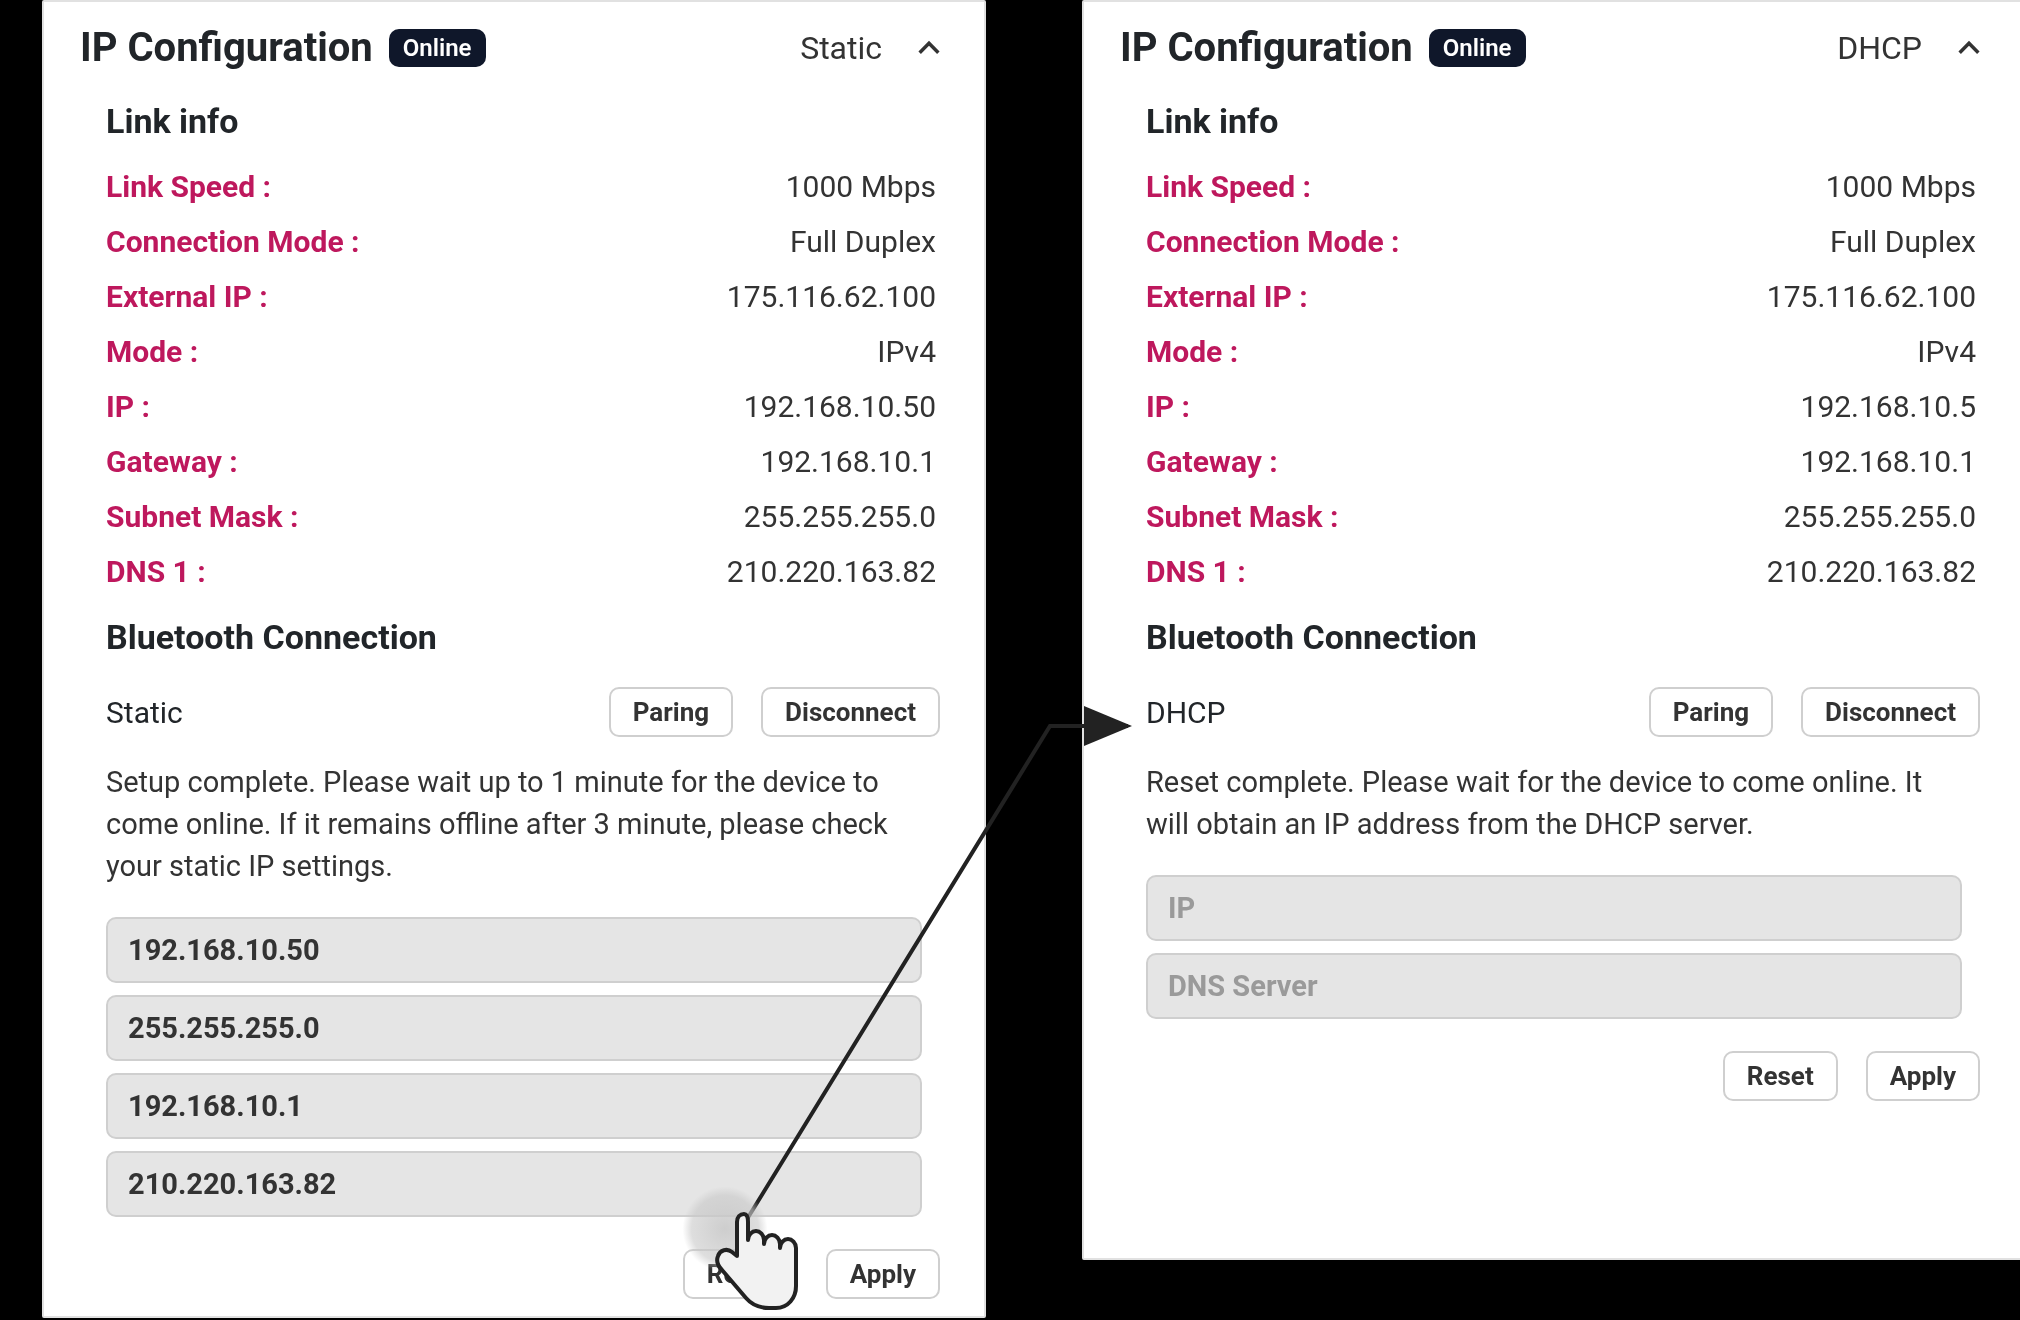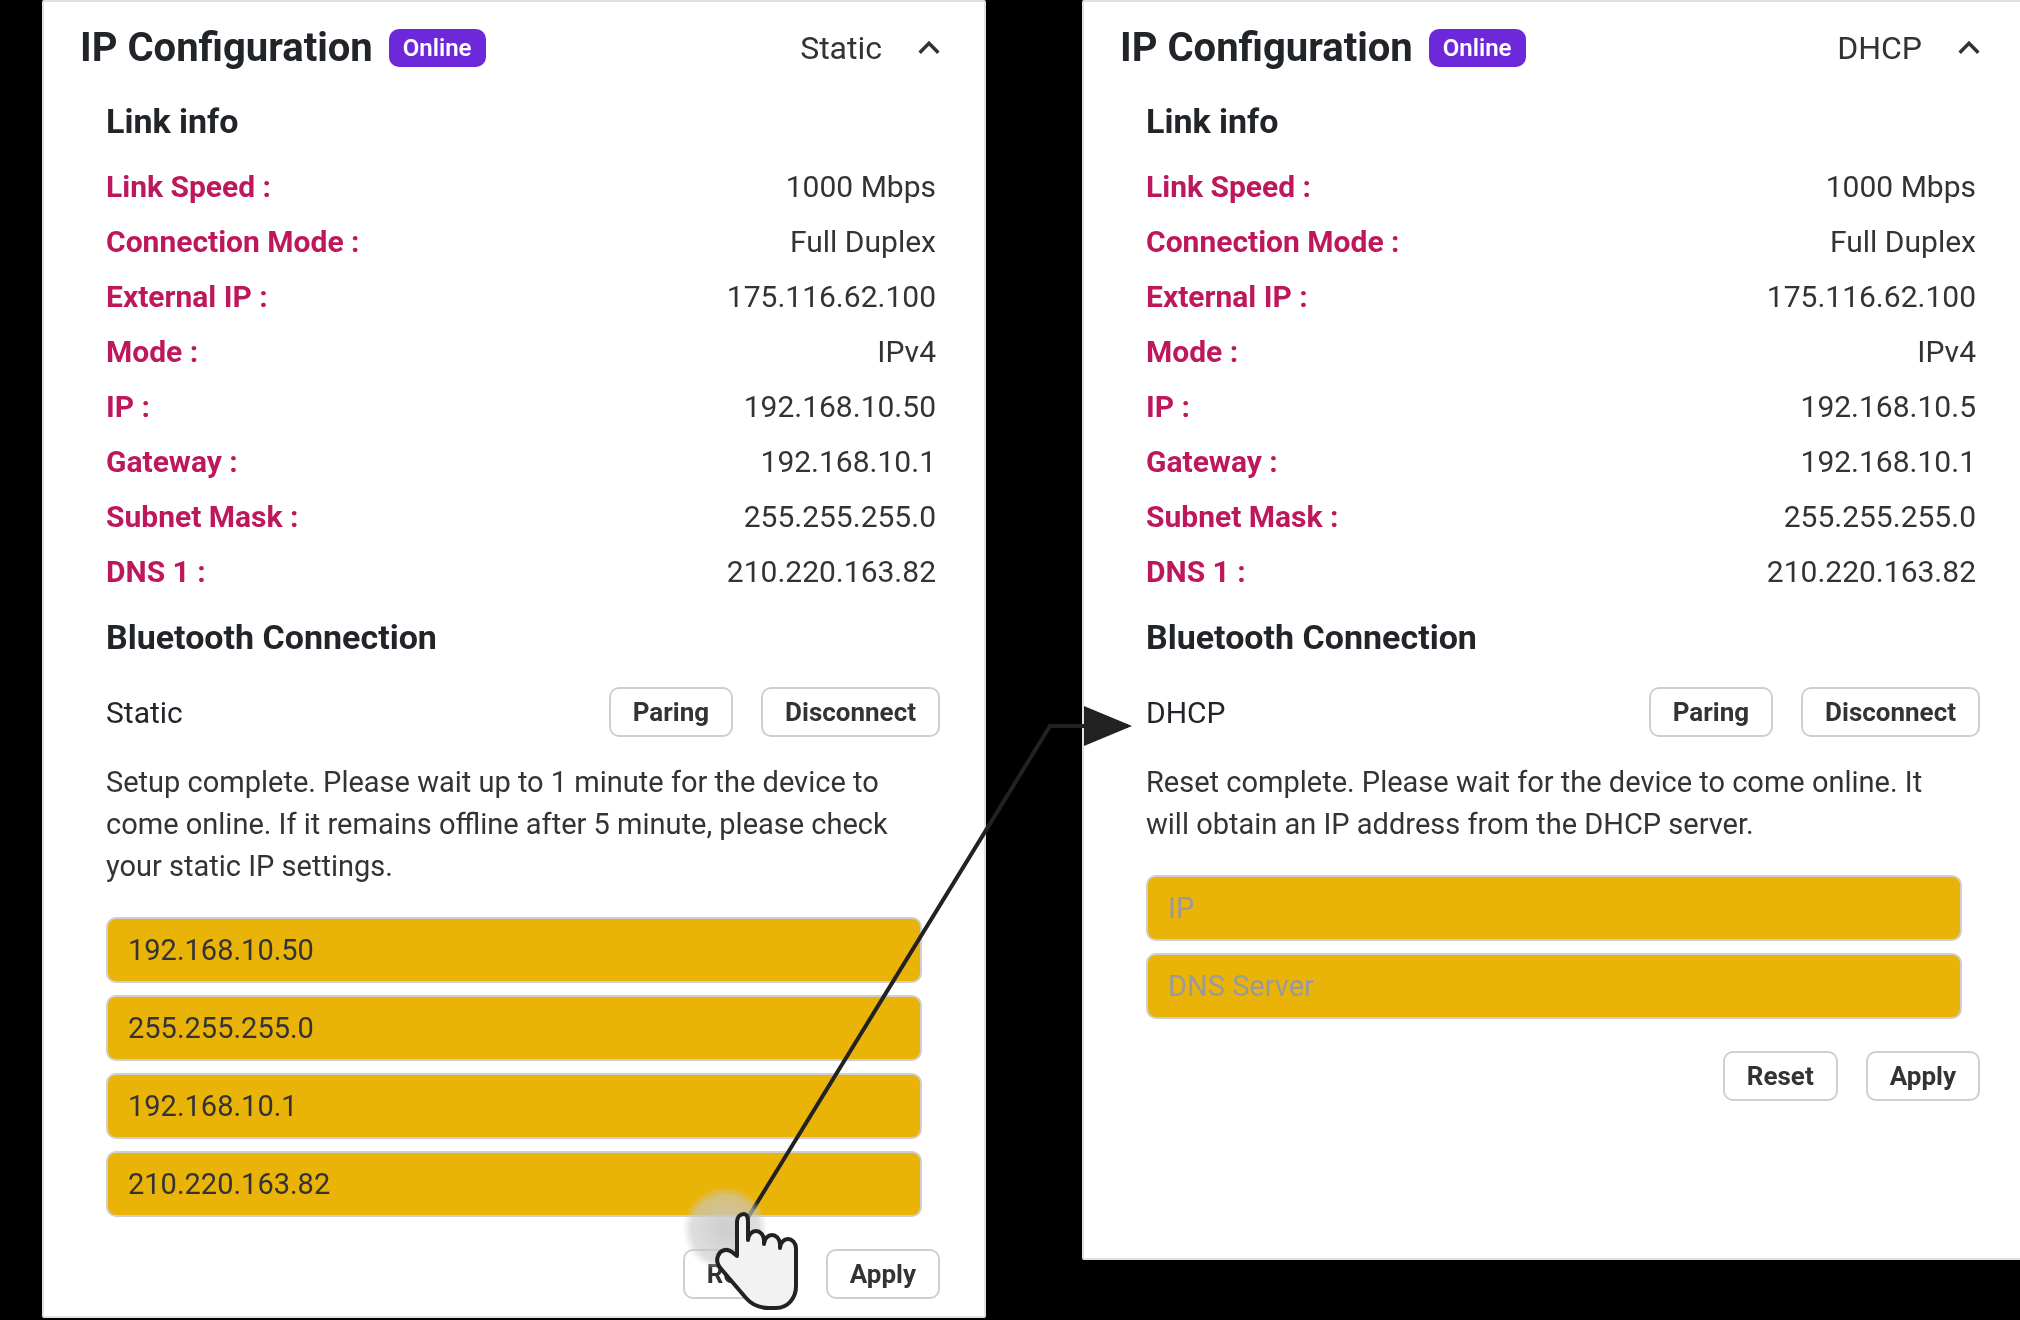--- a/index.html
+++ b/index.html
@@ -29,21 +29,21 @@
   }
   .panel-title {
     font-size:40px;
     font-weight:700;
     color:#212529;
   }
   .badge-online {
     display:inline-flex;
     align-items:center;
     justify-content:center;
-    background:#6d28d9;
+    background:#0f172a;
     color:#fff;
     font-size:24px;
     font-weight:600;
     border-radius:10px;
     padding:4px 14px;
     margin-left:16px;
     height:38px;
   }
   .header-spacer { flex:1; }
   .mode-current {
@@ -100,21 +100,22 @@
     margin:12px 62px;
   }
   .field input {
     width:100%;
     font-size:29px;
     padding:14px 20px;
     border:2px solid #cfcfcf;
     border-radius:10px;
     font-family:inherit;
     color:#333;
-    background:#eab308;
+    background:#e5e5e5;
+    font-weight:bold;
   }
   .field input::placeholder { color:#9a9a9a; }
   .action-row {
     display:flex;
     justify-content:flex-end;
     padding:20px 44px 20px 62px;
   }
   
   .cursor-wrap {
     position:absolute;
@@ -192,21 +193,21 @@
   </div>
 
   <div class="section-title">Bluetooth Connection</div>
 
   <div class="bt-row">
     <span class="label">Static</span>
     <button class="btn">Paring</button>
     <button class="btn">Disconnect</button>
   </div>
 
-  <div class="status-msg">Setup complete. Please wait up to 1 minute for the device to come online. If it remains offline after 5 minute, please check your static IP settings.</div>
+  <div class="status-msg">Setup complete. Please wait up to 1 minute for the device to come online. If it remains offline after 3 minute, please check your static IP settings.</div>
 
   <div class="field"><input value="192.168.10.50" style=""></div>
   <div class="field"><input value="255.255.255.0" style=""></div>
   <div class="field"><input value="192.168.10.1" style=""></div>
   <div class="field"><input value="210.220.163.82" style=""></div>
 
   <div class="action-row">
     <button class="btn">Reset</button>
     <button class="btn">Apply</button>
   </div>

